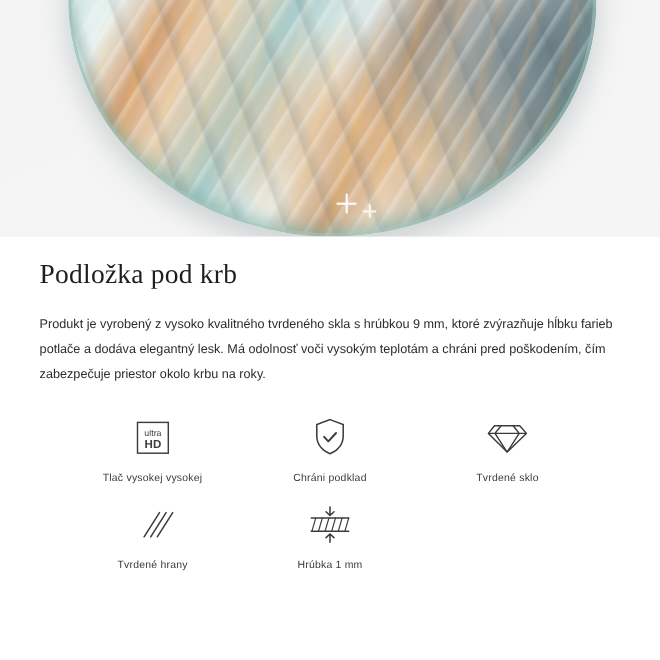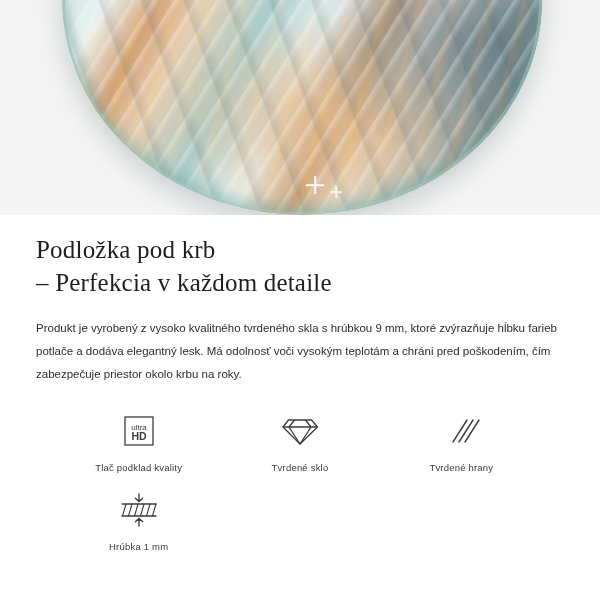--- a/index.html
+++ b/index.html
@@ -185,38 +185,46 @@
       <div class="veins2"></div>
       <div class="disc-edge"></div>
     </div>
     <div class="sparkle s1"></div>
     <div class="sparkle s2"></div>
   </div>
 
   <div class="content">
     <h1 class="headline">
       <span>Podložka pod krb</span>
-      <span class="line2">– Perfekcia v každom detaile</span>
     </h1>
     <p class="body-text">Produkt je vyrobený z vysoko kvalitného tvrdeného skla s hrúbkou 9 mm, ktoré zvýrazňuje hĺbku farieb potlače a dodáva elegantný lesk. Má odolnosť voči vysokým teplotám a chráni pred poškodením, čím zabezpečuje priestor okolo krbu na roky.</p>
 
     <div class="features">
 
 
       <div class="feature">
         <div class="feature-icon">
           <svg width="40" height="40" viewBox="0 0 40 40" fill="none">
             <rect x="6" y="6" width="28" height="28" stroke="#3c3c3c" stroke-width="1.3"></rect>
             <text x="20" y="18.5" text-anchor="middle" font-family="Liberation Sans, sans-serif" font-size="8" fill="#3c3c3c">ultra</text>
             <text x="20" y="29" text-anchor="middle" font-family="Liberation Sans, sans-serif" font-size="10.5" font-weight="bold" fill="#3c3c3c">HD</text>
           </svg>
         </div>
-        <div class="feature-label">Tlač podklad kvality</div>
-      </div>
-
+        <div class="feature-label">Tlač vysokej vysokej</div>
+      </div>
+
+      <div class="feature">
+        <div class="feature-icon">
+          <svg width="36" height="42" viewBox="0 0 36 42" fill="none" stroke="#3c3c3c" stroke-width="1.4">
+            <path d="M18 4.5l12 4.4v10.4c0 7.6-5 13.6-12 16.2-7-2.6-12-8.6-12-16.2V8.9L18 4.5z"></path>
+            <path d="M12.6 20.2l3.9 4 7-7.6" stroke-width="1.8" stroke-linecap="round" stroke-linejoin="round"></path>
+          </svg>
+        </div>
+        <div class="feature-label">Chráni podklad</div>
+      </div>
 
       <div class="feature">
         <div class="feature-icon">
           <svg width="40" height="36" viewBox="0 0 40 36" fill="none" stroke="#3c3c3c" stroke-width="1.3" stroke-linejoin="round">
             <path d="M8.5 7h23l6 7-17.5 17L3 14l5.5-7z"></path>
             <path d="M3 14h34.5M14.5 7L9 14l11 17M25.5 7L31 14 20 31"></path>
           </svg>
         </div>
         <div class="feature-label">Tvrdené sklo</div>
       </div>

